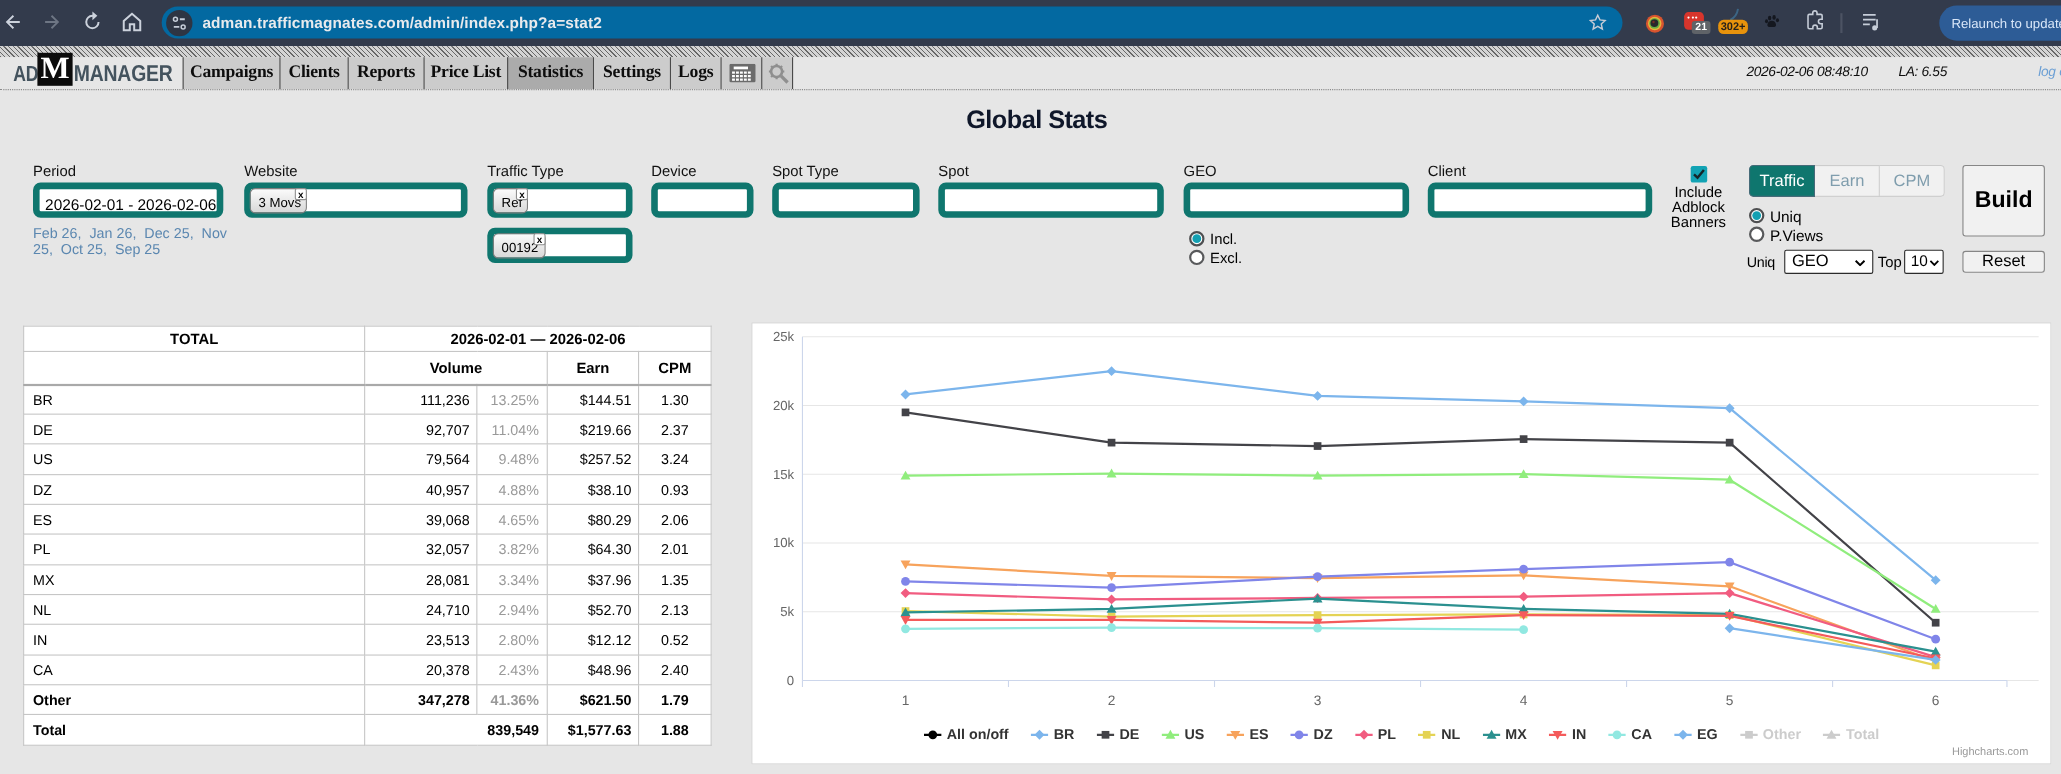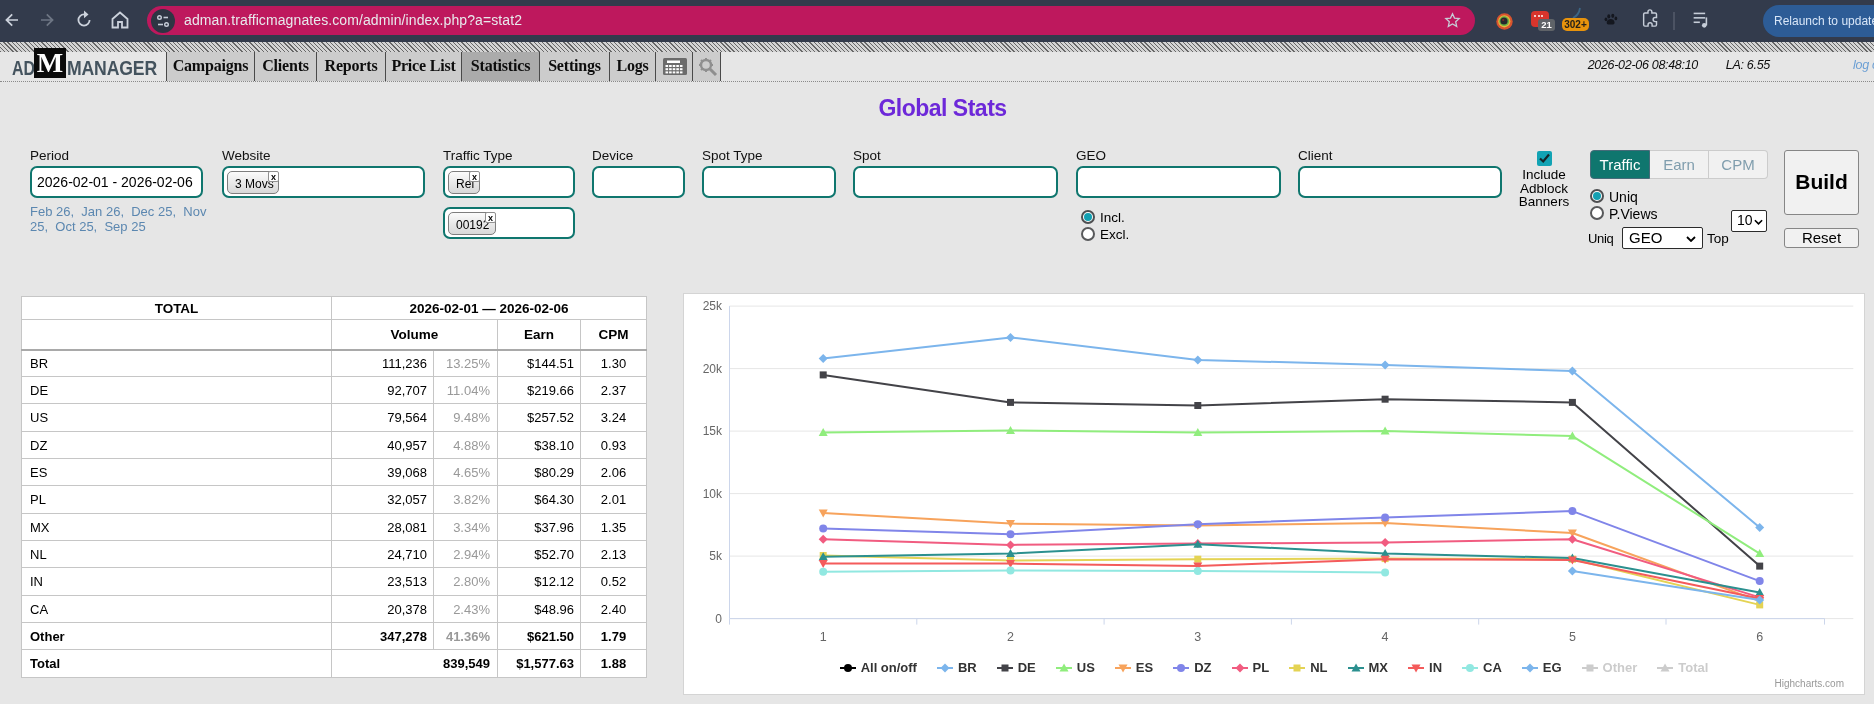--- a/index.html
+++ b/index.html
@@ -2,21 +2,21 @@
 <html><head>
 <meta charset="utf-8">
 <style>
   * { margin:0; padding:0; box-sizing:border-box; }
   html,body { width:1874px; height:704px; overflow:hidden; }
   body { font-family:"Liberation Sans", sans-serif; }
   #page { position:relative; width:1874px; height:704px; background:#e6e6e6; overflow:hidden; }
 
   
   #chrome { position:absolute; left:0; top:0; width:1874px; height:42px; background:#333b4c; }
-  #urlbar { position:absolute; left:147px; top:6px; width:1328px; height:29px; border-radius:15px; background:#be185d; }
+  #urlbar { position:absolute; left:147px; top:6px; width:1328px; height:29px; border-radius:15px; background:#0369a1;font-weight:bold; }
   #tunecircle { position:absolute; left:4px; top:2.5px; width:24px; height:24px; border-radius:50%; background:#2e3543; }
   #urltext { position:absolute; left:37px; top:6px; font-size:14px; color:#e8eaed; letter-spacing:0.1px; }
   .navico { position:absolute; top:6px; }
   #relaunch { position:absolute; left:1763px; top:5px; width:130px; height:32px; border-radius:16px; background:#2d5c96; color:#d8e6f8; font-size:12px; line-height:32px; padding-left:11px; }
   #avatar { position:absolute; left:1806px; top:9px; width:22px; height:22px; border-radius:50%; background:#8fa4ac; color:#fff; font-size:9.5px; font-weight:bold; text-align:center; line-height:22px; }
   .badge { position:absolute; font-weight:bold; border-radius:4px; text-align:center; }
 
   
   #hatch { position:absolute; left:0; top:42px; width:1874px; height:10px;
     background:repeating-linear-gradient(45deg, #686868 0, #686868 0.9px, #d4d4d4 0.9px, #d4d4d4 3px); }
@@ -28,25 +28,25 @@
   .tab.last { border-right:1.5px solid #4a4a4a; }
   .tab.active { background:#ababab; }
   #logo { position:absolute; left:12px; top:4px; height:26px; font-weight:bold; color:#44535e; font-size:21px; white-space:nowrap; }
   .squish { display:inline-block; transform:scaleX(0.8); transform-origin:0 50%; letter-spacing:-0.2px; }
   .squish2 { display:inline-block; transform:scaleX(0.84); transform-origin:0 50%; letter-spacing:-0.2px; }
   #mblock { position:absolute; left:22px; top:-8px; background:#0b0b0b; color:#fff; font-family:"Liberation Serif", serif; width:32px; height:30px; text-align:center; line-height:29px; font-size:28px; font-weight:bold; }
   .tinfo { position:absolute; top:6px; font-style:italic; font-size:12.5px; letter-spacing:-0.3px; color:#0d0d0d; white-space:nowrap; }
   .tinfo a { color:#6b9fd4; text-decoration:none; }
 
   
-  #title { position:absolute; left:11px; right:0; top:95px; text-align:center; font-size:23px; font-weight:bold; color:#6d28d9; letter-spacing:-0.5px; }
+  #title { position:absolute; left:11px; right:0; top:95px; text-align:center; font-size:23px; font-weight:bold; color:#0f172a; letter-spacing:-0.5px; }
 
   
   .flabel { position:absolute; font-size:13.5px; color:#111; }
-  .finput { position:absolute; height:32px; background:#fff; border:2px solid #0f766e; border-radius:7px; }
+  .finput { position:absolute; height:32px; background:#fff; border:6px solid #0f766e; border-radius:7px; }
   .chip { position:absolute; background:linear-gradient(#fbfbfb,#d8d8d8); border:1px solid #7e7e7e; border-radius:5px; height:23px; font-size:12px; color:#000; line-height:24px; padding-left:7px; white-space:nowrap; }
   .chipx { position:absolute; right:-1px; top:-1px; width:11px; height:11px; background:#fff; border:1px solid #8f8f8f; font-size:9px; font-weight:bold; line-height:10px; text-align:center; border-radius:2px; font-style:normal; }
   #periodlinks { position:absolute; left:30px; top:204px; width:200px; font-size:13px; color:#5b87b0; line-height:15px; }
   #periodlinks a { color:#5b87b0; text-decoration:none; }
   .radio { position:absolute; width:14px; height:14px; border-radius:50%; background:#fff; border:2px solid #58595b; }
   .radio.on { border:2px solid #4e4f51; }
   .radio.on::after { content:""; position:absolute; left:1px; top:1px; width:8px; height:8px; border-radius:50%; background:#13a0b2; }
   .rlabel { position:absolute; font-size:13.5px; color:#000; }
   #adbcheck { position:absolute; left:1537px; top:151px; width:15px; height:15px; background:#12a3b4; border-radius:2px; }
   #adbtext { position:absolute; left:1499px; top:168px; width:90px; text-align:center; font-size:13.5px; line-height:13.5px; color:#000; }
@@ -255,21 +255,21 @@
   <div class="radio" style="left:1590px;top:206px"></div>
   <div class="rlabel" style="left:1609px;top:206px;font-size:14px">P.Views</div>
 
   <div class="rlabel" style="left:1588px;top:231px;font-size:13px;letter-spacing:-0.3px">Uniq</div>
   <div class="sel" style="left:1622px;top:227px;width:81px;height:22px">GEO
     <svg class="selarrow" style="right:6px;top:8px" viewBox="0 0 10 6">
         <path d="M1 1 L5 5 L9 1" fill="none" stroke="#000" stroke-width="1.8"></path>
       </svg>
   </div>
   <div class="rlabel" style="left:1707px;top:231px;font-size:13.5px">Top</div>
-  <div class="sel" style="left:1731px;top:210px;width:36px;height:22px;font-size:14px;padding-left:5px">10
+  <div class="sel" style="left:1731px;top:227px;width:36px;height:22px;font-size:14px;padding-left:5px">10
     <svg class="selarrow" style="right:3px;top:8px;width:9px" viewBox="0 0 10 6">
         <path d="M1 1 L5 5 L9 1" fill="none" stroke="#000" stroke-width="1.8"></path>
       </svg>
   </div>
 
   <div id="build">Build</div>
   <div id="reset">Reset</div>
 
   <table id="stattable">
     <colgroup>

